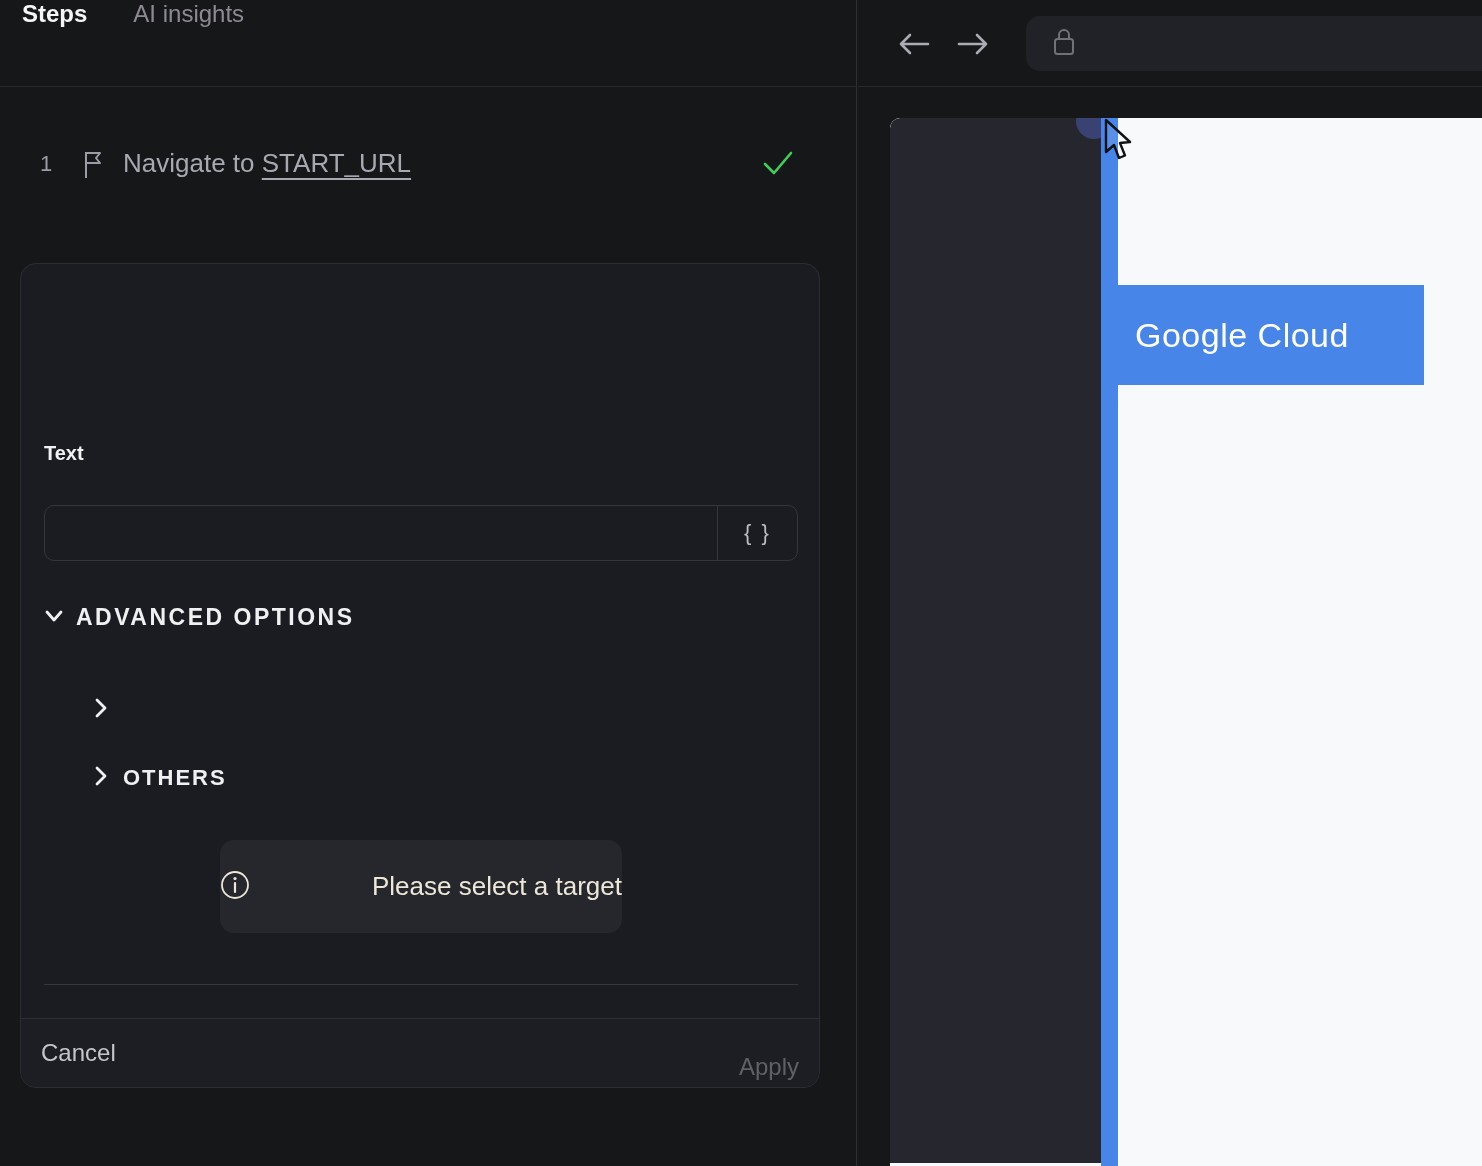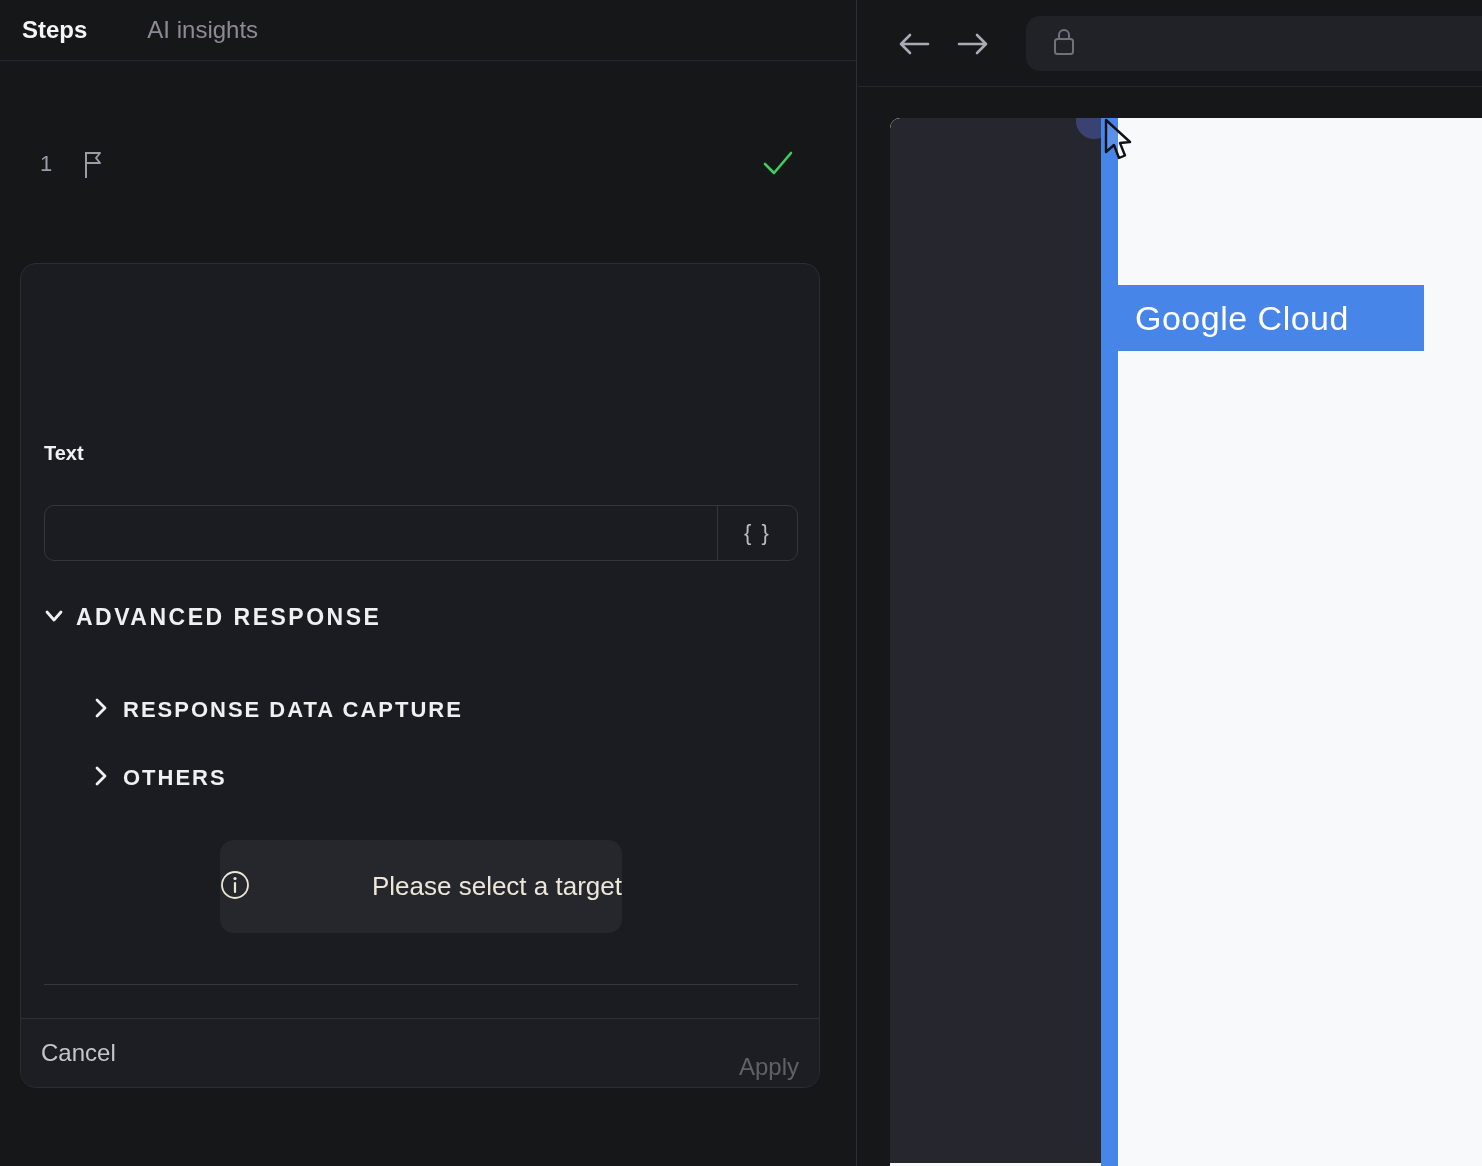--- a/index.html
+++ b/index.html
@@ -9,23 +9,23 @@
     font-family:"Liberation Sans", sans-serif;
     color:#e8e9eb;
     position:relative;
   }
   
   .left-panel {
     position:absolute; left:0; top:0; width:857px; height:1166px;
     background:#161719; border-right:1px solid #2e2f36;
   }
   .tabbar {
-    position:absolute; left:0; top:0; right:0; height:61px;
+    position:absolute; left:0; top:0; right:0; height:87px;
     border-bottom:1px solid #27282e;
-    display:flex; align-items:center; padding-left:22px; gap:60px;
+    display:flex; align-items:flex-start; padding-left:22px; gap:46px;
   }
   .tab-active { font-size:24px; font-weight:700; color:#f4f5f6; cursor:default; }
   .tab-inactive { font-size:24px; font-weight:400; color:#8e8a94; cursor:default; }
   .step-row {
     position:absolute; left:0; top:139px; right:0; height:54px;
   }
   .step-num { position:absolute; left:40px; top:12px; font-size:22px; color:#9a9da5; }
   .step-flag { position:absolute; left:82px; top:11px; }
   .step-text { position:absolute; left:123px; top:9px; font-size:26px; color:#a6a9b1; }
   .step-text .link { text-decoration:underline; text-underline-offset:6px; }
@@ -110,21 +110,21 @@
     background:#25262e; border-top-left-radius:10px;
   }
   .preview-stripe {
     position:absolute; left:211px; top:0; width:17px; bottom:0;
   }
   .target-dot {
     position:absolute; left:186px; top:-15px; width:36px; height:36px;
     border-radius:50%; background:#3a4273;
   }
   .brand-box {
-    position:absolute; left:228px; top:167px; width:306px; height:66px;
+    position:absolute; left:228px; top:167px; width:306px; height:100px;
     display:flex; align-items:center; padding-left:17px;
   }
   .brand-text { font-size:34px; font-weight:500; color:#ffffff; letter-spacing:0.5px; }
   .page-cursor { position:absolute; left:213px; top:0px; }
 </style>
 </head>
 <body>
 
 <div class="left-panel">
 
@@ -133,20 +133,21 @@
     <span class="tab-inactive">AI insights</span>
   </div>
 
   <div class="step-row">
     <span class="step-num">1</span>
     <span class="step-flag">
       <svg width="24" height="30" viewBox="0 0 24 30">
         <path d="M4 2 v26 M4 3 h14 l-4 5 4 5 h-14" fill="none" stroke="#9a9da5" stroke-width="2" stroke-linejoin="round"></path>
       </svg>
     </span>
+    <span class="step-text"><span>Navigate to </span><span class="link">START_URL</span></span>
     <span class="step-check">
       <svg width="34" height="32" viewBox="0 0 34 32">
         <path d="M4 16 L13 25 L30 5" fill="none" stroke="#3ece5e" stroke-width="2.6" stroke-linecap="round" stroke-linejoin="round"></path>
       </svg>
     </span>
   </div>
 
   <div class="card">
 
 
@@ -156,30 +157,29 @@
       <input class="text-input" type="text" placeholder="" style="">
       <div class="braces-btn">{ }</div>
     </div>
 
     <div class="adv-row">
       <span>
         <svg width="22" height="22" viewBox="0 0 22 22">
           <path d="M4 7 L11 15 L18 7" fill="none" stroke="#eef0f2" stroke-width="2.8" stroke-linecap="round" stroke-linejoin="round"></path>
         </svg>
       </span>
-      <span class="adv-label">ADVANCED RESPONSE</span>
+      <span class="adv-label">ADVANCED OPTIONS</span>
     </div>
 
     <div class="sub-row sub-row1">
       <span>
         <svg width="20" height="24" viewBox="0 0 20 24">
           <path d="M6 4 L14 12 L6 20" fill="none" stroke="#eef0f2" stroke-width="2.8" stroke-linecap="round" stroke-linejoin="round"></path>
         </svg>
       </span>
-      <span class="sub-label">RESPONSE DATA CAPTURE</span>
     </div>
 
     <div class="sub-row sub-row2">
       <span>
         <svg width="20" height="24" viewBox="0 0 20 24">
           <path d="M6 4 L14 12 L6 20" fill="none" stroke="#eef0f2" stroke-width="2.8" stroke-linecap="round" stroke-linejoin="round"></path>
         </svg>
       </span>
       <span class="sub-label">OTHERS</span>
     </div>

